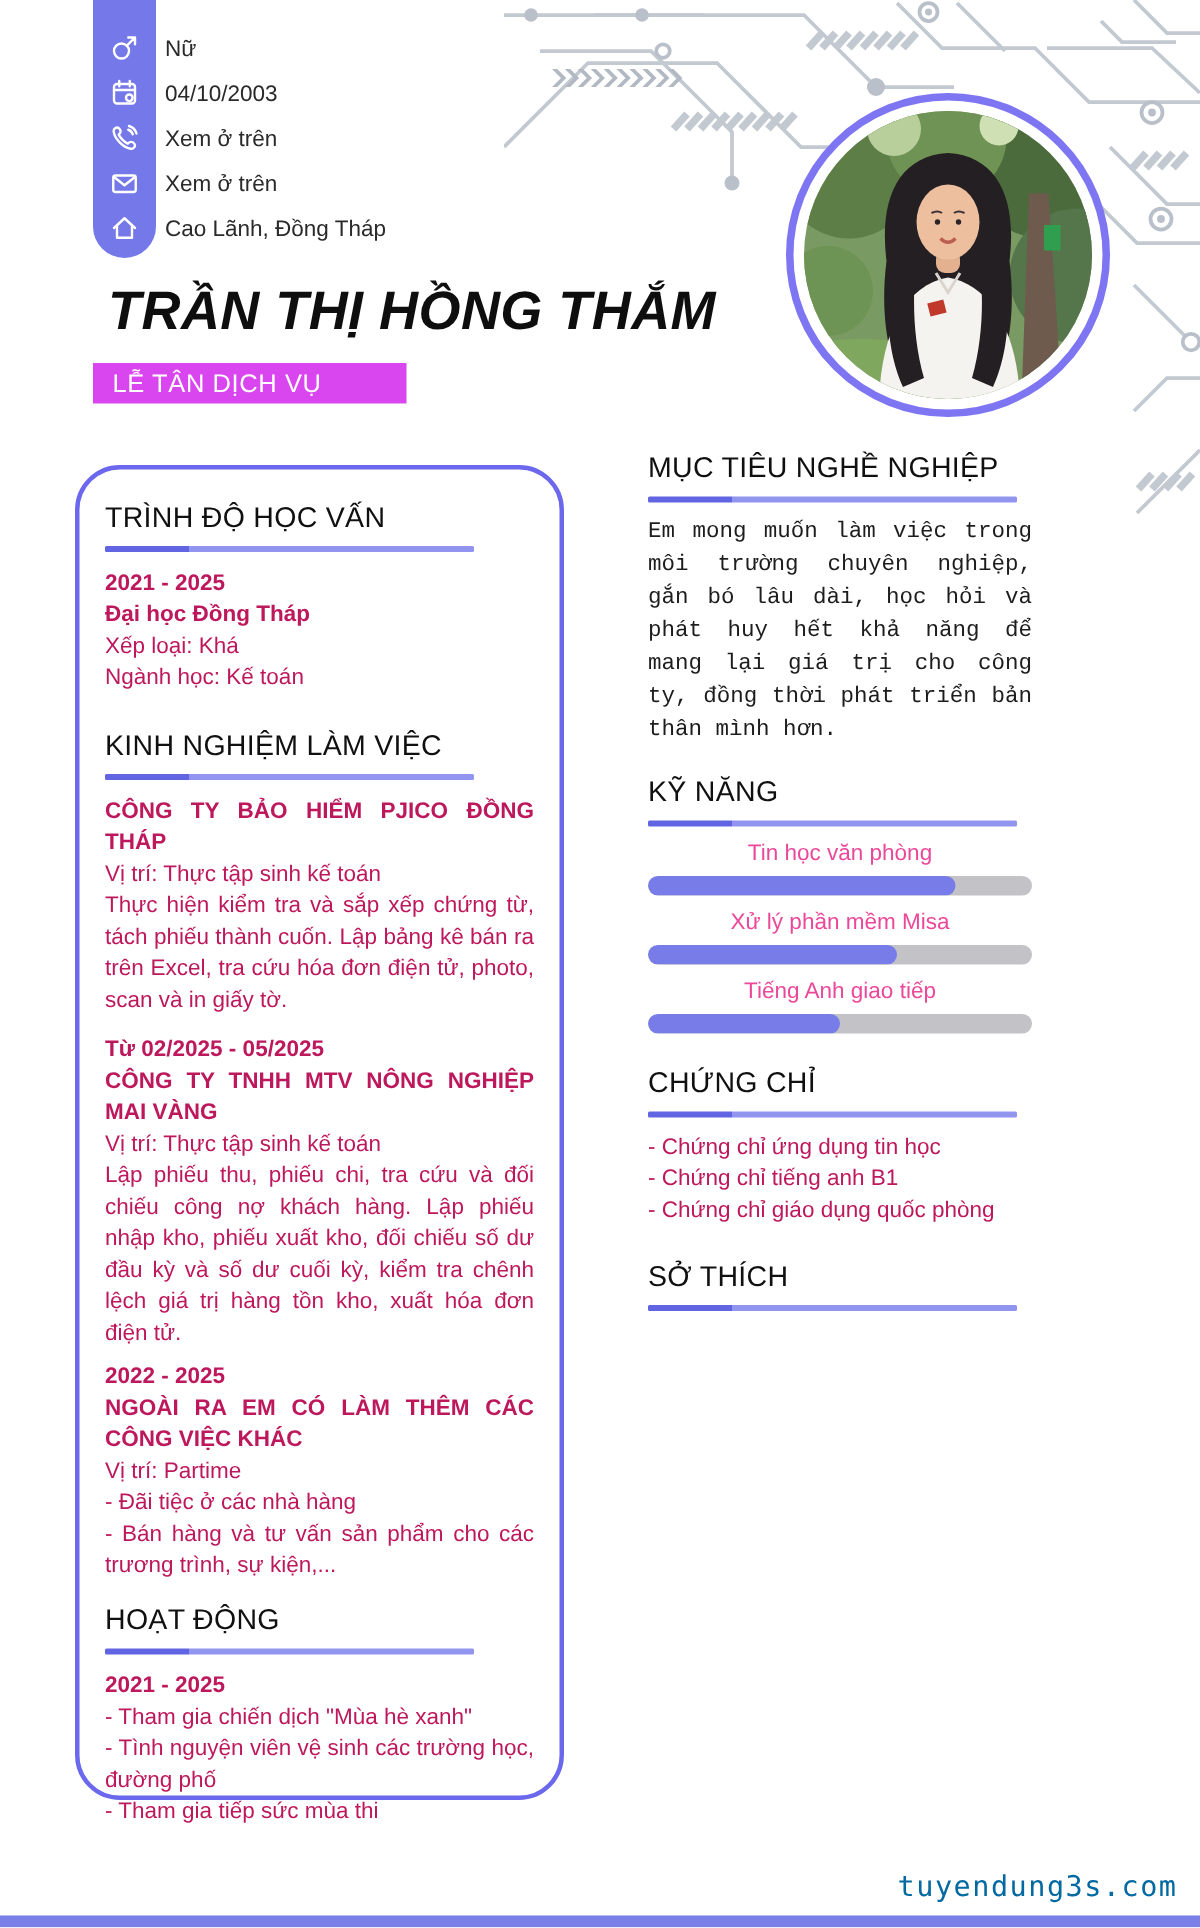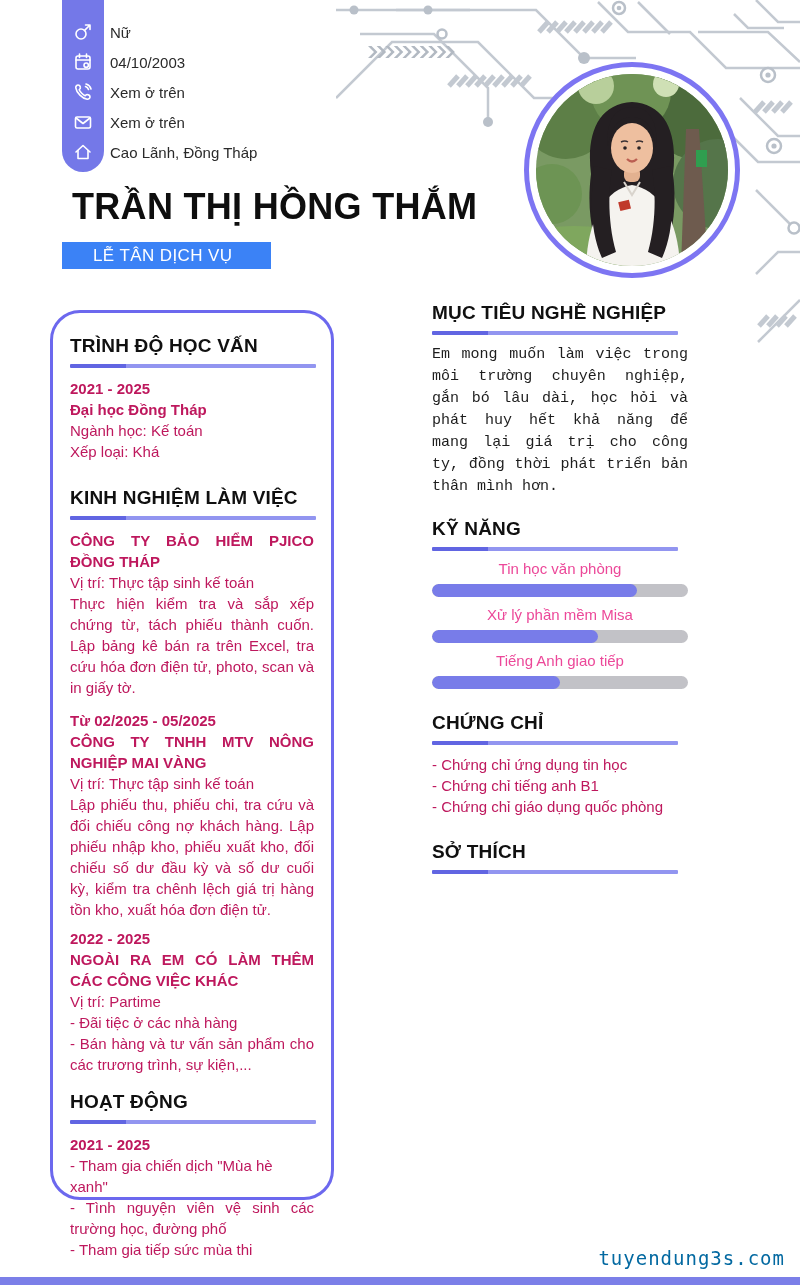--- a/index.html
+++ b/index.html
@@ -10,45 +10,45 @@
   .contact-bar{position:absolute;left:62px;top:0;width:42px;height:172px;
                background:#7478e8;border-radius:0 0 21px 21px;z-index:3;}
   .contact-bar svg{position:absolute;left:11px;width:20px;height:20px;stroke:#ffffff;
                    fill:none;stroke-width:1.6;stroke-linecap:round;stroke-linejoin:round;}
   .ci-0{top:22px}.ci-1{top:52px}.ci-2{top:82px}.ci-3{top:112px}.ci-4{top:142px}
   .contact-labels{position:absolute;left:110px;top:17px;z-index:3;}
   .contact-row{height:30px;display:flex;align-items:center;font-size:15px;color:#2a2a2a;}
 
   
   .header-name{position:absolute;left:72px;top:186px;font-size:36px;font-weight:700;
-               color:#0e0e0e;letter-spacing:.3px;z-index:3;white-space:nowrap;}
-  .header-badge{position:absolute;left:62px;top:242px;width:209px;height:27px;background:#3b82f6;
-                color:#fff;font-size:17px;display:flex;align-items:center;padding-left:31px;
+               color:#0e0e0e;letter-spacing:.3px;z-index:3;white-space:nowrap;font-style:italic;}
+  .header-badge{position:absolute;left:62px;top:242px;width:209px;height:27px;background:#d946ef;
+                color:#fff;font-size:17px;display:flex;align-items:center;padding-left:13px;
                 box-sizing:border-box;letter-spacing:.4px;z-index:3;}
 
   
   .circuit{position:absolute;left:336px;top:0;width:464px;height:360px;z-index:1;pointer-events:none;}
 
   
   .photo-wrap{position:absolute;left:524px;top:62px;width:216px;height:216px;border-radius:50%;
               border:5px solid #7d75f2;background:#fff;display:flex;align-items:center;
               justify-content:center;z-index:2;box-sizing:border-box;}
   .photo{width:192px;height:192px;border-radius:50%;overflow:hidden;}
 
   
-  .section-heading{font-size:19px;font-weight:700;color:#101010;letter-spacing:.2px;}
+  .section-heading{font-size:19px;font-weight:400;color:#101010;letter-spacing:.2px;}
   .heading-rule{height:4px;width:246px;margin-top:7px;border-radius:1px;
                 background:linear-gradient(to right,#6165e2 0 56px,#9295f0 56px);}
   .t{font-size:15px;line-height:21px;color:#be185d;}
   .bold{font-weight:700;}
   .just{text-align:justify;}
   .prelines{white-space:pre-line;}
 
   
-  .left-box{position:absolute;left:50px;top:310px;width:284px;height:890px;border:3px solid #6c68ee;
+  .left-box{position:absolute;left:50px;top:310px;width:326px;height:890px;border:3px solid #6c68ee;
             border-radius:30px;box-sizing:border-box;padding:22px 17px 0 17px;z-index:2;background:#fff;}
   .edu-lines{margin-top:10px;}
   .sec-exp{margin-top:25px;}
   .job1{margin-top:10px;}
   .job2{margin-top:12px;}
   .job3{margin-top:8px;}
   .sec-act{margin-top:16px;}
   .act-lines{margin-top:10px;}
 
   
@@ -232,22 +232,22 @@
   <div class="header-badge">LỄ TÂN DỊCH VỤ</div>
 
   <div class="left-box">
 
     <div class="sec-edu">
       <div class="section-heading">TRÌNH ĐỘ HỌC VẤN</div>
       <div class="heading-rule"></div>
       <div class="edu-lines">
         <div class="t bold">2021 - 2025</div>
         <div class="t bold">Đại học Đồng Tháp</div>
+        <div class="t">Xếp loại: Khá</div>
         <div class="t">Ngành học: Kế toán</div>
-        <div class="t">Xếp loại: Khá</div>
       </div>
     </div>
 
     <div class="sec-exp">
       <div class="section-heading">KINH NGHIỆM LÀM VIỆC</div>
       <div class="heading-rule"></div>
 
       <div class="job1">
         <div class="t bold just">CÔNG TY BẢO HIỂM PJICO ĐỒNG THÁP</div>
         <div class="t">Vị trí: Thực tập sinh kế toán</div>

